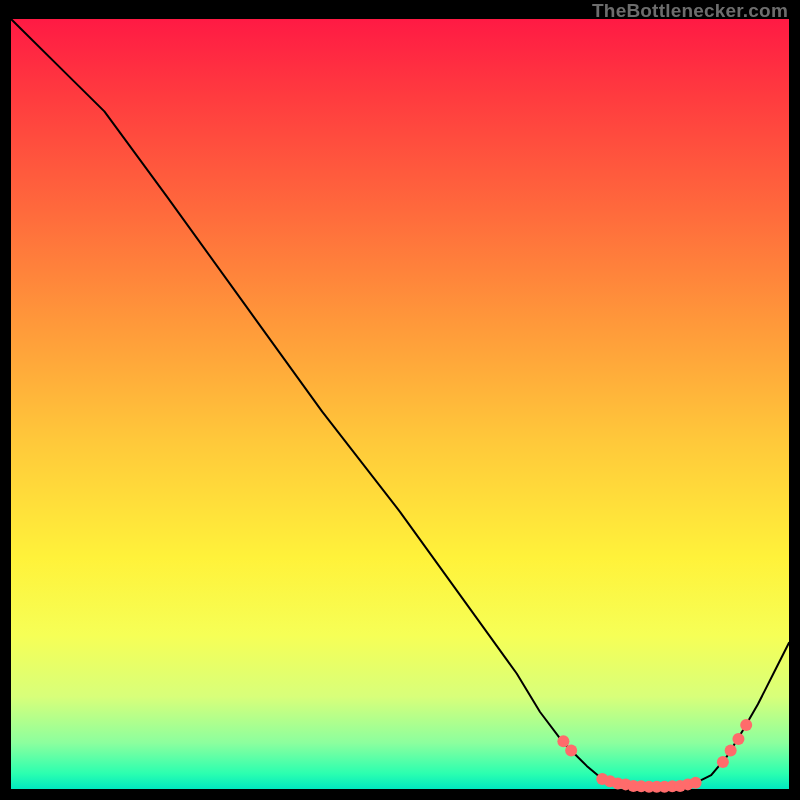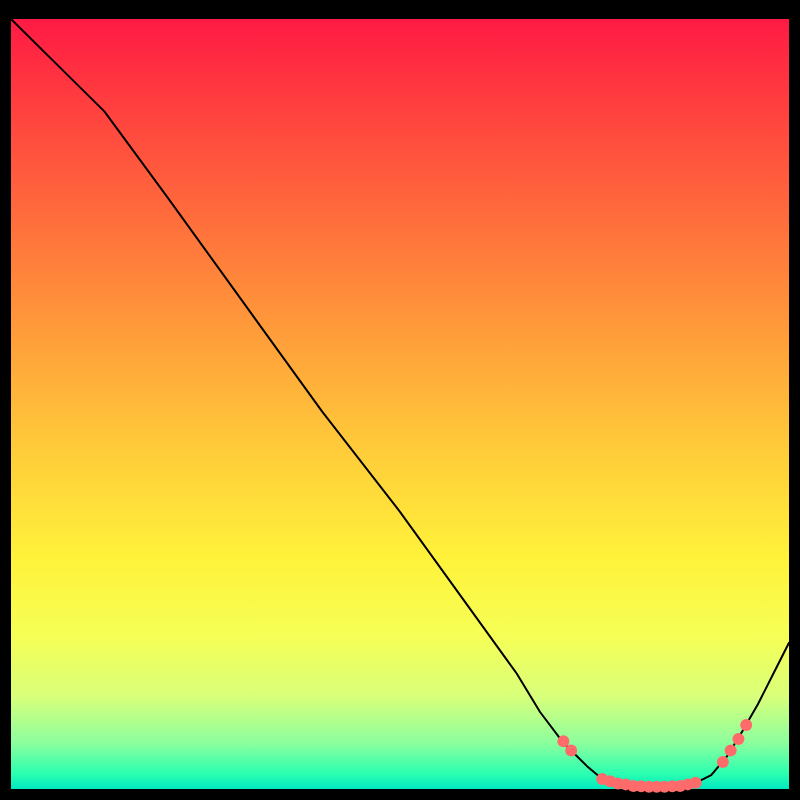--- a/index.html
+++ b/index.html
@@ -78,13 +78,14 @@
           <circle cx="676.86" cy="765.38" r="6" fill="#ff6b6b" stroke="#ff6b6b" stroke-width="0"></circle>
           <circle cx="684.64" cy="763.84" r="6" fill="#ff6b6b" stroke="#ff6b6b" stroke-width="0"></circle>
           <circle cx="711.87" cy="743.05" r="6" fill="#ff6b6b" stroke="#ff6b6b" stroke-width="0"></circle>
           <circle cx="719.6500000000001" cy="731.5" r="6" fill="#ff6b6b" stroke="#ff6b6b" stroke-width="0"></circle>
           <circle cx="727.4300000000001" cy="719.95" r="6" fill="#ff6b6b" stroke="#ff6b6b" stroke-width="0"></circle>
           <circle cx="735.2099999999999" cy="706.09" r="6" fill="#ff6b6b" stroke="#ff6b6b" stroke-width="0"></circle>
         </g>
     </svg>
   </div>
 
+  <div class="watermark">TheBottlenecker.com</div>
 </div>
 
 </body></html>

